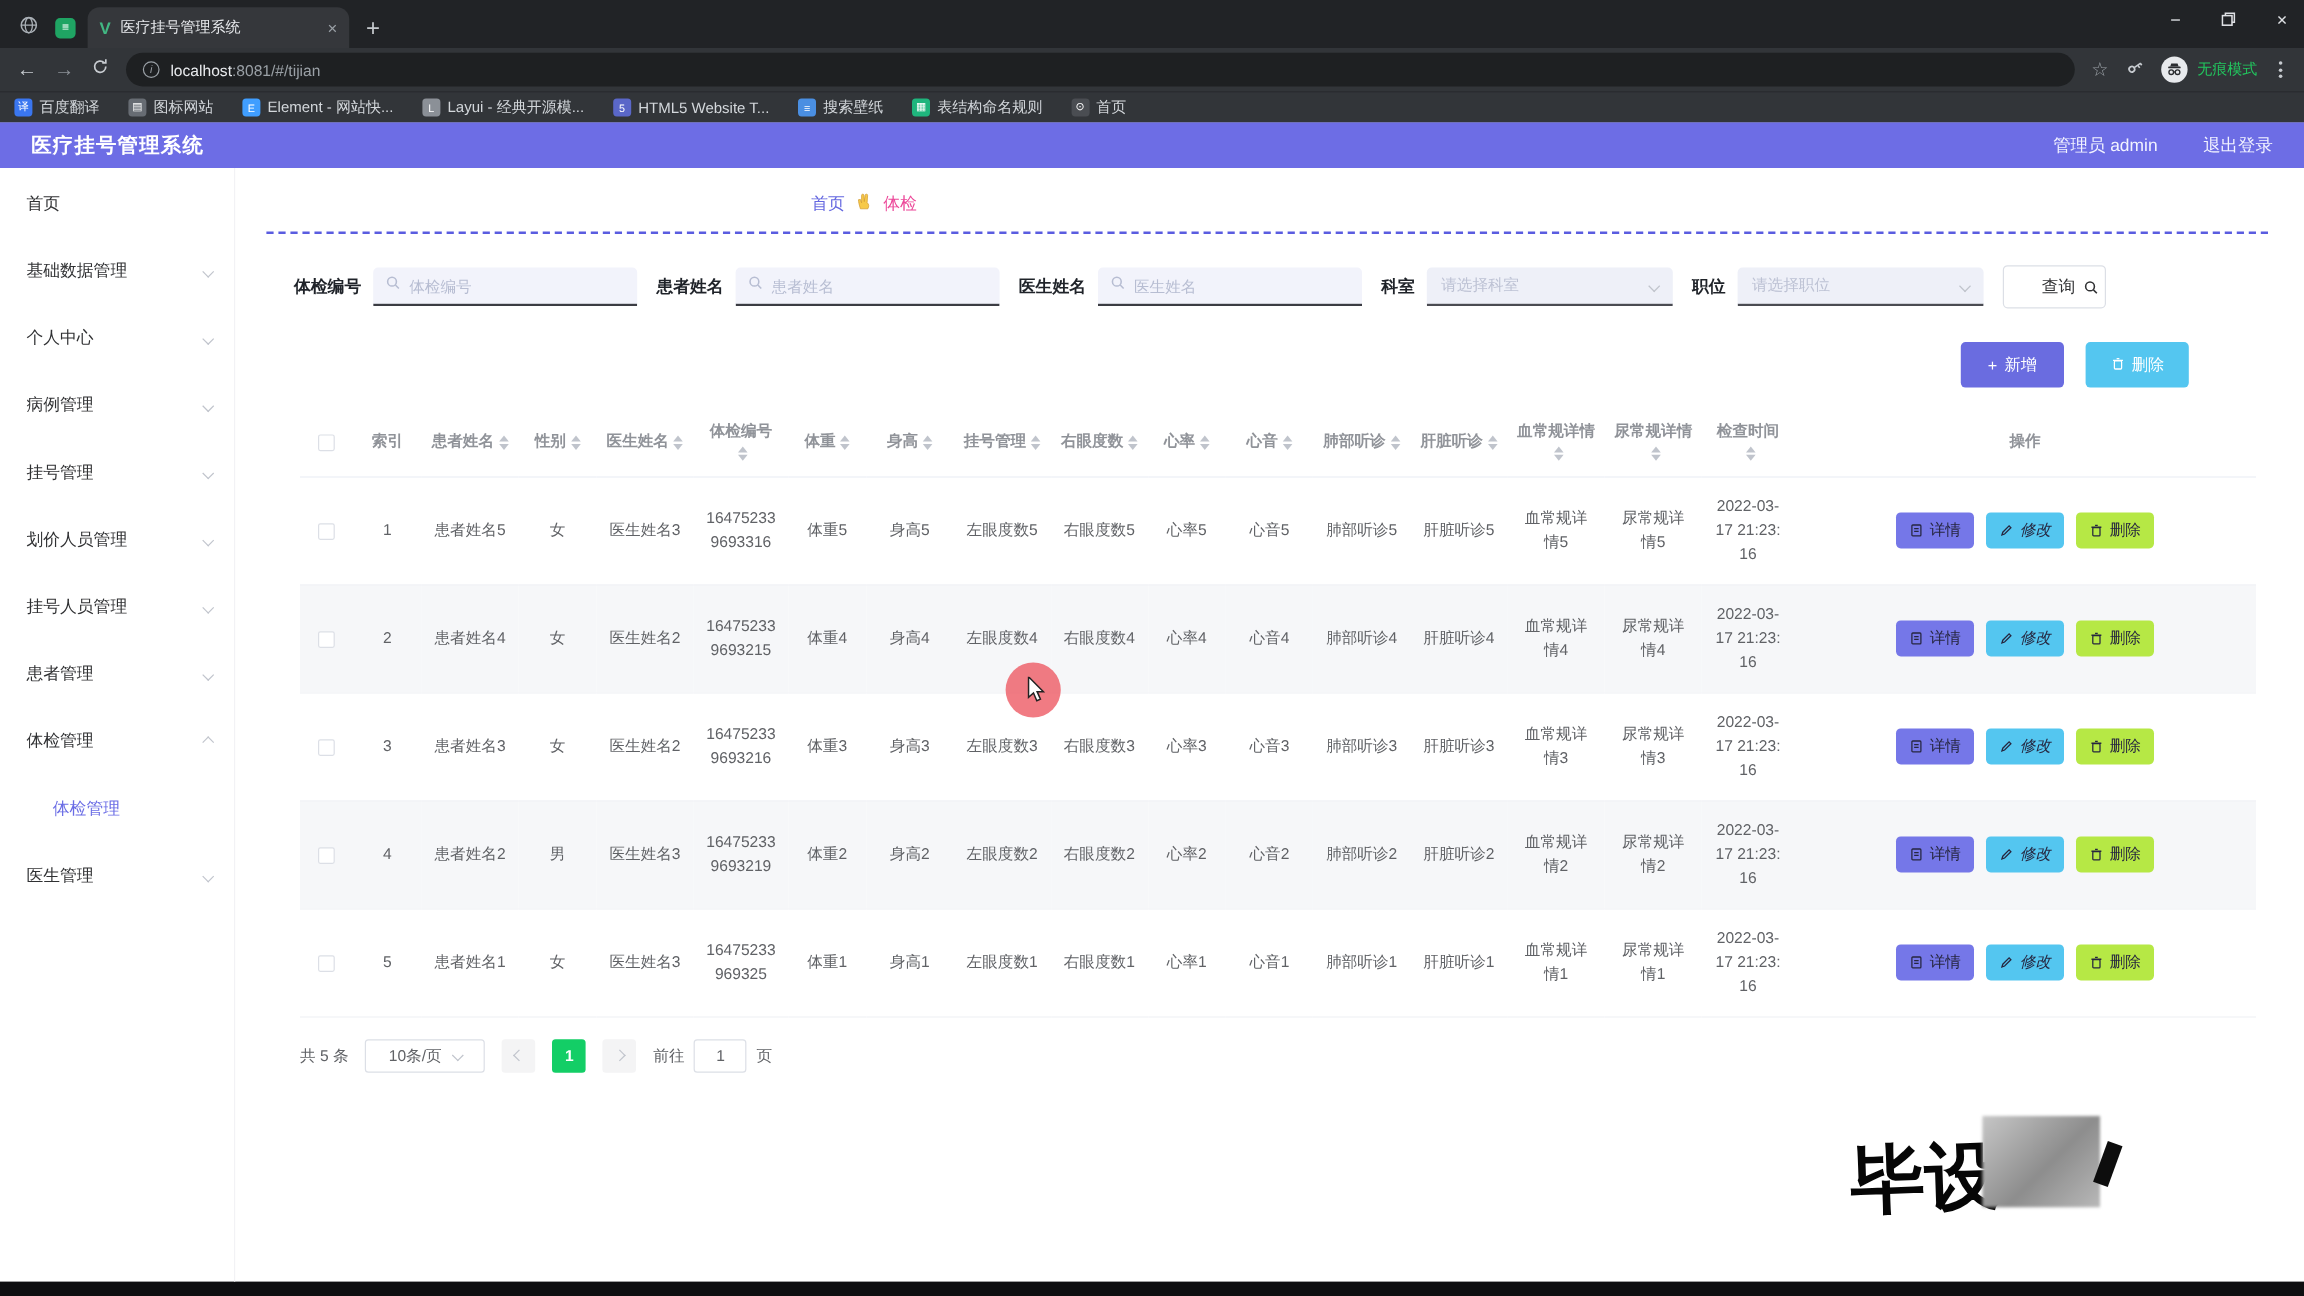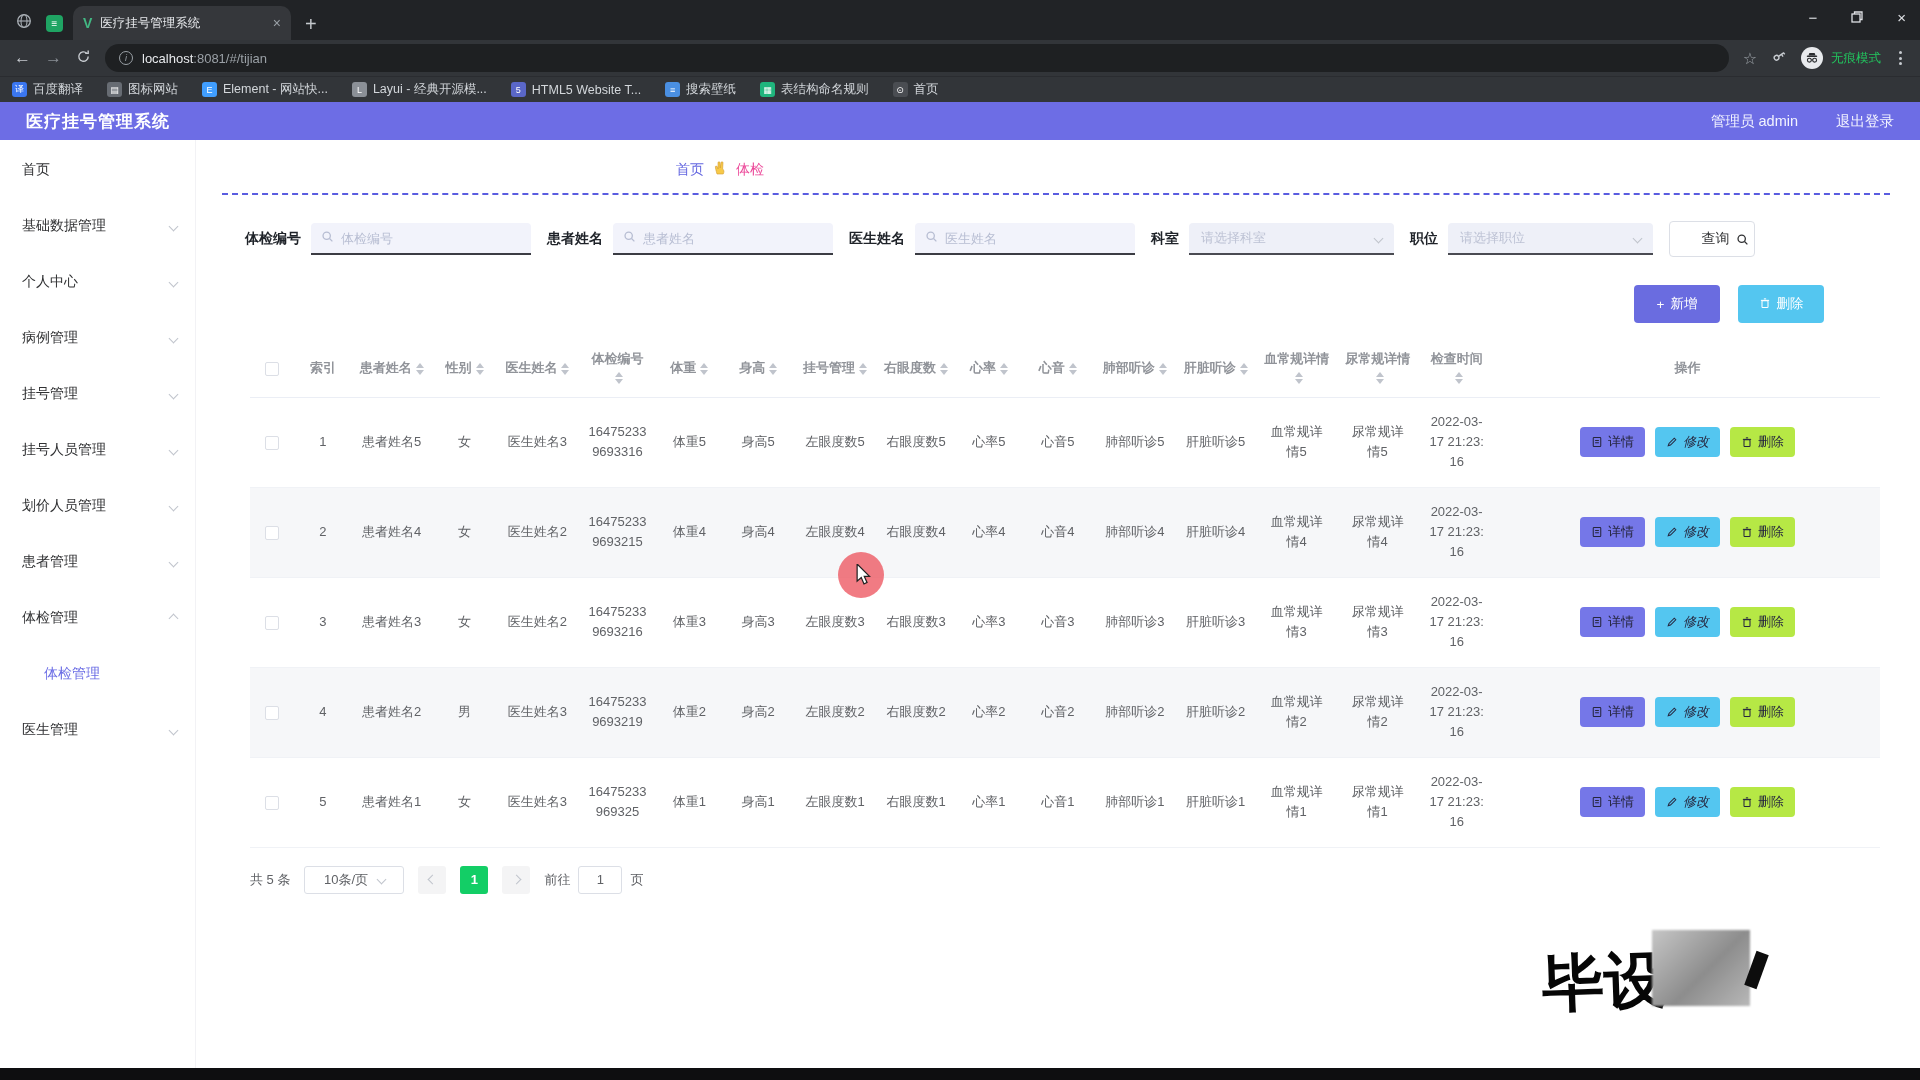--- a/index.html
+++ b/index.html
@@ -269,25 +269,25 @@
       </div>
       <div class="side-item">
         <span>病例管理</span>
         <span class="chev"></span>
       </div>
       <div class="side-item">
         <span>挂号管理</span>
         <span class="chev"></span>
       </div>
       <div class="side-item">
+        <span>划价人员管理</span>
+        <span class="chev"></span>
+      </div>
+      <div class="side-item">
         <span>挂号人员管理</span>
-        <span class="chev"></span>
-      </div>
-      <div class="side-item">
-        <span>划价人员管理</span>
         <span class="chev"></span>
       </div>
       <div class="side-item">
         <span>患者管理</span>
         <span class="chev"></span>
       </div>
       <div class="side-item">
         <span>体检管理</span>
         <span class="chev up"></span>
       </div>

